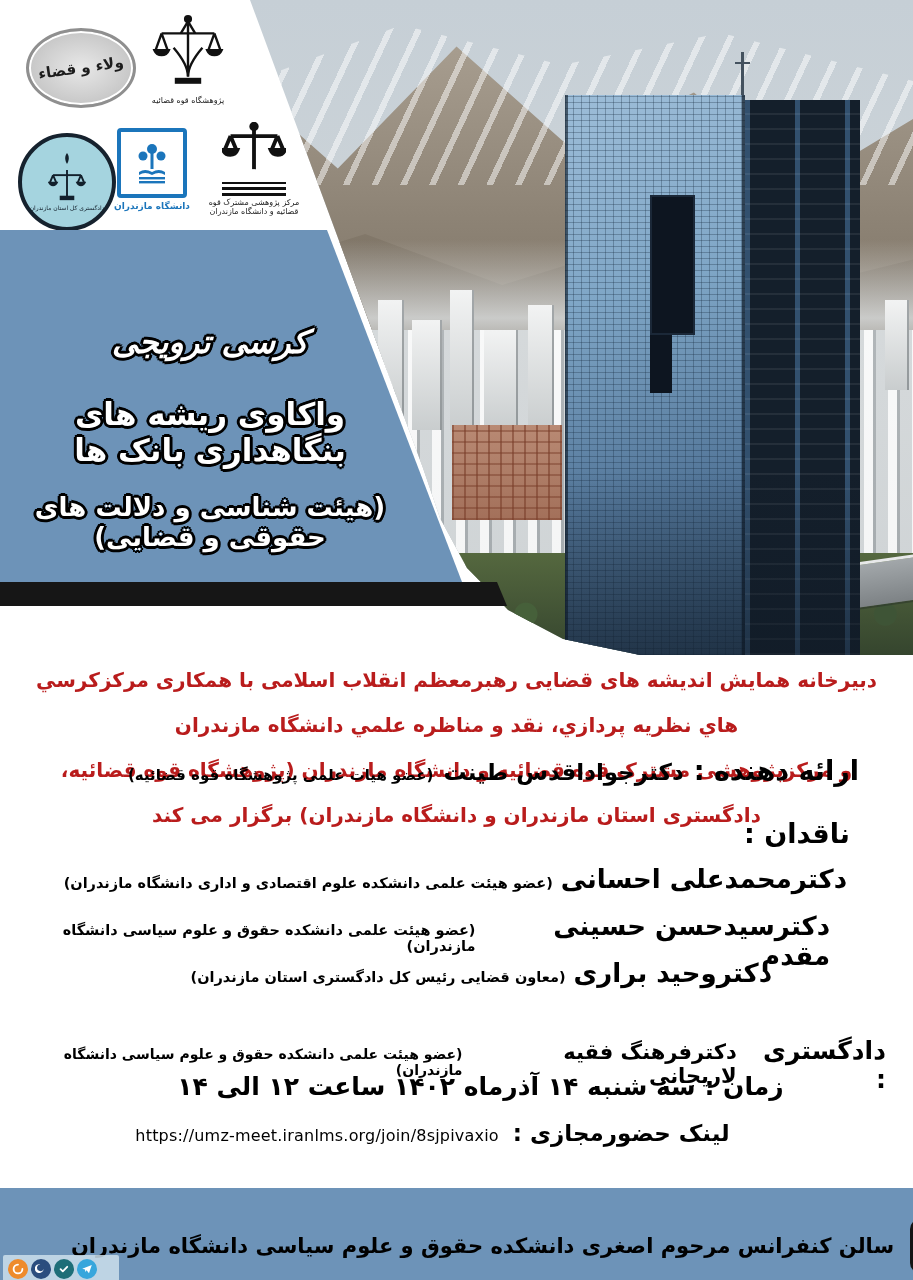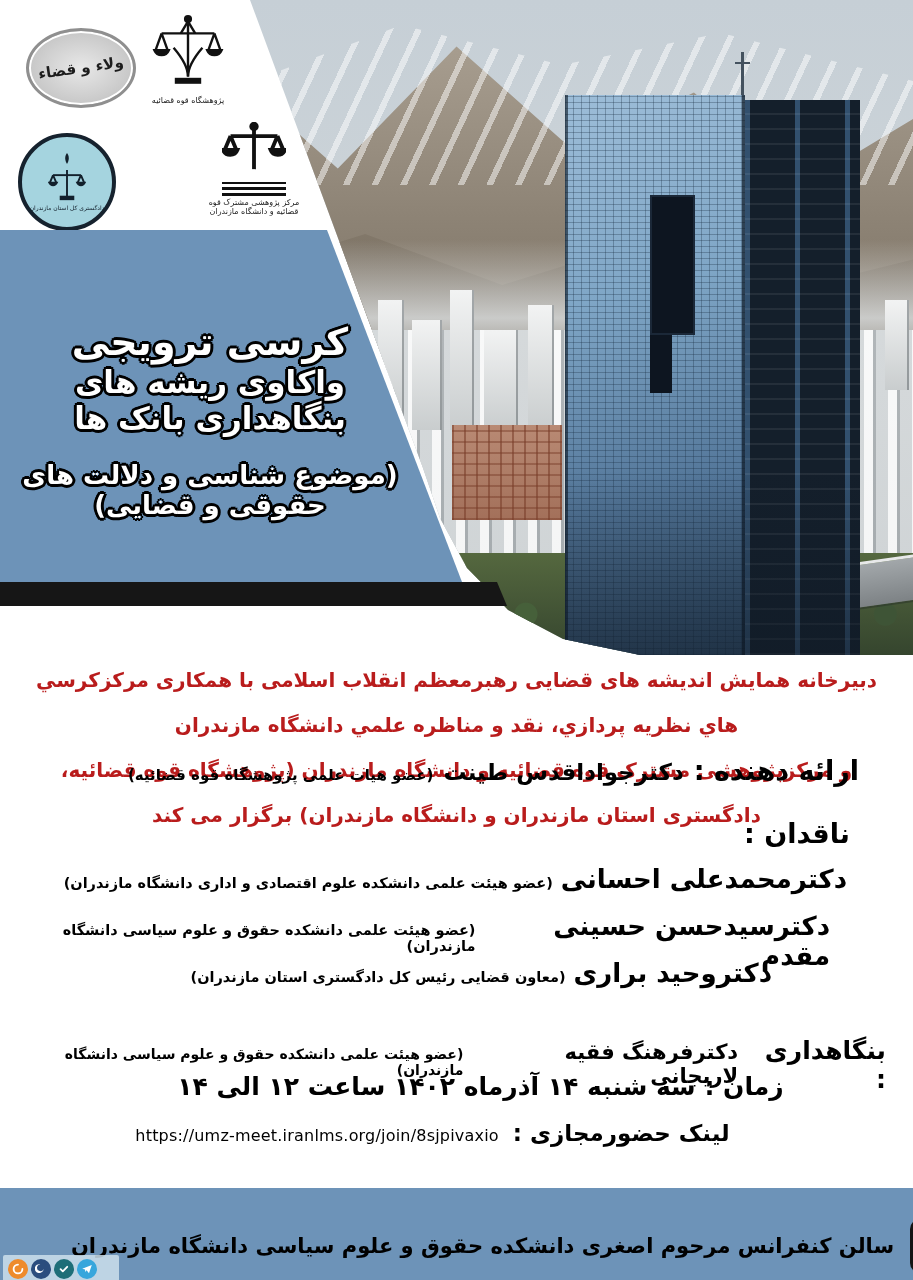--- a/index.html
+++ b/index.html
@@ -87,21 +87,21 @@
   .logo-joint{left:206px;top:122px;width:96px;}
   .joint-bars{width:64px;height:14px;margin:2px auto 2px;
     background:repeating-linear-gradient(0deg,#111 0 3px,transparent 3px 6px);}
   
   .blue-band{position:absolute;left:0;top:230px;width:470px;height:352px;
     clip-path:polygon(0 0,327px 0,462px 100%,0 100%);}
   .black-strip{position:absolute;left:0;top:582px;width:515px;height:24px;
     clip-path:polygon(0 0,497px 0,507px 100%,0 100%);background:#161616;}
   .band-text{position:absolute;left:0;top:325px;width:420px;text-align:center;direction:rtl;color:#fff;font-weight:bold;}
   .band-text .l{text-shadow:-2px -2px 0 #000,2px -2px 0 #000,-2px 2px 0 #000,2px 2px 0 #000,0 3px 0 #000,0 -3px 0 #000,3px 0 0 #000,-3px 0 0 #000;}
-  .band-l1{font-size:38px;line-height:34px;margin-bottom:5px;}
+  .band-l1{font-size:32px;line-height:34px;margin-bottom:37px;font-style:italic;}
   .band-l2{font-size:31px;line-height:36px;margin-bottom:24px;}
   .band-l3{font-size:26px;line-height:30px;}
   .intro{position:absolute;left:26px;top:658px;width:861px;text-align:center;direction:rtl;
     font-weight:bold;color:#b91c1c;font-size:20px;line-height:45px;}
   .presenter{position:absolute;right:54px;top:755px;direction:rtl;display:flex;align-items:baseline;gap:10px;color:#000;}
   .h1{font-size:27px;font-weight:bold;}
   .name-lg{font-size:23px;font-weight:bold;}
   .aff{font-size:15px;font-weight:bold;}
   .critics-heading{position:absolute;right:63px;top:818px;font-size:27px;font-weight:bold;direction:rtl;color:#000;}
   .critic{position:absolute;direction:rtl;display:flex;align-items:baseline;gap:8px;color:#000;}
@@ -190,20 +190,36 @@
           <line x1="30" y1="6" x2="30" y2="48"></line>
             <line x1="8" y1="14" x2="52" y2="14"></line>
           <path d="M8 14 l-5 12 M8 14 l5 12 M52 14 l-5 12 M52 14 l5 12"></path>
           <path d="M2 26 a6.5 6.5 0 0 0 12 0z" fill="#13202c"></path>
           <path d="M46 26 a6.5 6.5 0 0 0 12 0z" fill="#13202c"></path>
           <rect x="20" y="48" width="20" height="4" fill="#13202c"></rect>
         </g>
       </svg>
       <div class="logo-caption">دادگستری کل استان مازندران</div>
     </div>
+    <div class="logo logo-umz">
+      <div class="umz-box">
+        <svg width="46" height="46" viewBox="0 0 46 46">
+          <g fill="#1b75bb">
+            <circle cx="23" cy="9" r="5"></circle>
+              <circle cx="14" cy="16" r="4.5"></circle>
+              <circle cx="32" cy="16" r="4.5"></circle>
+            <path d="M21.5 13 h3 v16 h-3z"></path>
+            <path d="M10 32 q6 -4 13 0 q7 -4 13 0 v3 q-6 -4 -13 0 q-7 -4 -13 0z"></path>
+            <rect x="10" y="37" width="26" height="2.4"></rect>
+            <rect x="10" y="41" width="26" height="2.4"></rect>
+          </g>
+        </svg>
+      </div>
+      <div class="logo-caption">دانشگاه مازندران</div>
+    </div>
     <div class="logo logo-joint">
       <svg class="scales" width="64" height="58" viewBox="0 0 60 54">
         <g stroke="#111" stroke-width="3.6" fill="none">
           <line x1="30" y1="5" x2="30" y2="44"></line>
             <line x1="8" y1="13" x2="52" y2="13"></line>
           <path d="M8 13 l-5.5 13 M8 13 l5.5 13 M52 13 l-5.5 13 M52 13 l5.5 13"></path>
           <path d="M1 26 a7.2 7.2 0 0 0 13.5 0z" fill="#111"></path>
           <path d="M45.5 26 a7.2 7.2 0 0 0 13.5 0z" fill="#111"></path>
           <circle cx="30" cy="4" r="2.6" fill="#111"></circle>
         </g>
@@ -211,21 +227,21 @@
       <div class="joint-bars"></div>
       <div class="logo-caption">مرکز پژوهشی مشترک قوه قضائیه و دانشگاه مازندران</div>
     </div>
   </div>
 
   <div class="blue-band" style="background:#6d93b8;"></div>
   <div class="black-strip"></div>
   <div class="band-text">
     <div class="l band-l1">کرسی ترویجی</div>
     <div class="l band-l2">واکاوی ریشه های بنگاهداری بانک ها</div>
-    <div class="l band-l3">(موضوع شناسی و دلالت های حقوقی و قضایی)</div>
+    <div class="l band-l3">(هیئت شناسی و دلالت های حقوقی و قضایی)</div>
   </div>
 
   <div class="intro">
     <div>دبیرخانه همایش اندیشه های قضایی رهبرمعظم انقلاب اسلامی با همکاری مرکزکرسي هاي نظریه پردازي، نقد و مناظره علمي دانشگاه مازندران</div>
     <div>و مرکزپژوهشی مشترک قوه قضائیه و دانشگاه مازندران (پژوهشگاه قوه قضائیه، دادگستری استان مازندران و دانشگاه مازندران) برگزار می کند</div>
   </div>
 
   <div class="presenter">
     <span class="h1">ارائه دهنده :</span>
     <span class="name-lg">دکترجواداقدس طینت</span>
@@ -240,21 +256,21 @@
   <div class="critic critic2">
     <span class="name-lg">دکترسیدحسن حسینی مقدم</span>
     <span class="aff">(عضو هیئت علمی دانشکده حقوق و علوم سیاسی دانشگاه مازندران)</span>
   </div>
   <div class="critic critic3">
     <span class="name-lg">دکتروحید براری</span>
     <span class="aff">(معاون قضایی رئیس کل دادگستری استان مازندران)</span>
   </div>
 
   <div class="supervisor">
-    <span class="h1">بنگاهداری :</span>
+    <span class="h1">دادگستری :</span>
     <span class="name-lg">دکترفرهنگ فقیه لاریجانی</span>
     <span class="aff">(عضو هیئت علمی دانشکده حقوق و علوم سیاسی دانشگاه مازندران)</span>
   </div>
 
   <div class="time-line">
     <span>زمان :</span>
     <span>سه شنبه ۱۴ آذرماه ۱۴۰۲ ساعت ۱۲ الی ۱۴</span>
   </div>
 
   <div class="link-line">

